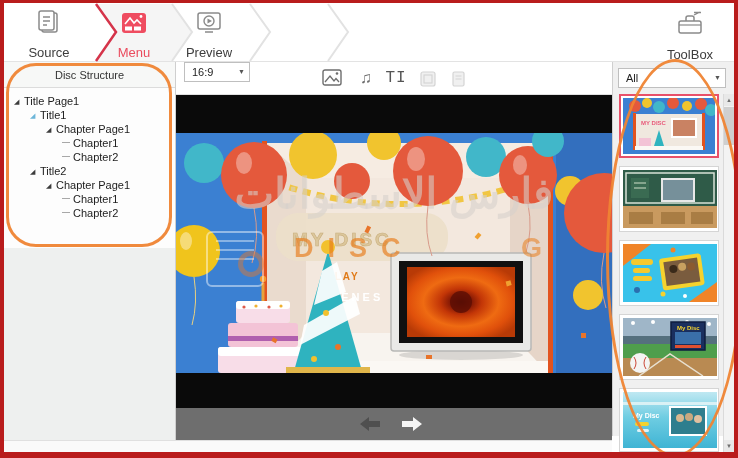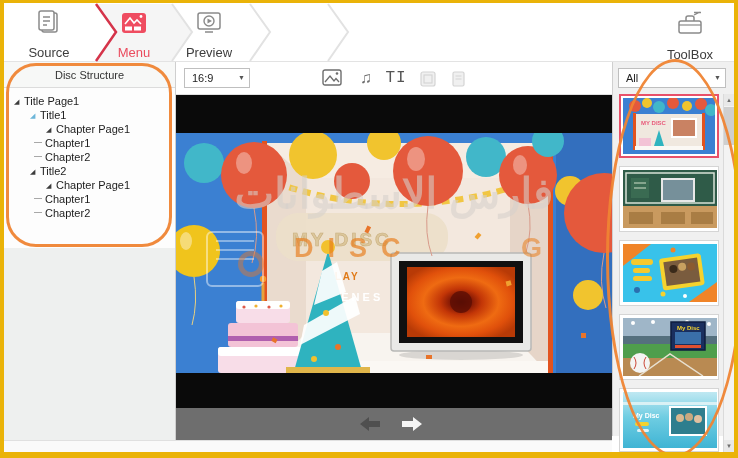--- a/index.html
+++ b/index.html
@@ -1,17 +1,17 @@
 <!DOCTYPE html>
 <html><head>
 <meta charset="utf-8">
 <style>
   * { box-sizing: border-box; margin:0; padding:0; }
   body { margin:0; font-family:"Liberation Sans", sans-serif; background:#000; width:738px; height:458px; overflow:hidden; }
-  #window { position:relative; width:738px; height:458px; background:#eab308; }
+  #window { position:relative; width:738px; height:458px; background:#b91c1c; }
   #app { position:absolute; left:4px; top:3px; width:730px; height:449px; background:#fff; overflow:hidden; }
 
   
   #topbar { position:absolute; left:0; top:0; width:730px; height:59px; background:#fff; border-bottom:1px solid #e3e3e3; }
   #chevrons { position:absolute; left:0; top:0; pointer-events:none; }
   .step { position:absolute; top:5px; width:80px; text-align:center; cursor:pointer; }
   .step .s-icon { display:inline-block; height:30px; }
   .step .s-label { display:block; font-size:13px; color:#3d3d3d; margin-top:3px; }
   .step.active .s-label { color:#ea4b5e; }
   #toolbox-btn { position:absolute; right:8px; top:5px; width:72px; text-align:center; cursor:pointer; }
@@ -20,30 +20,30 @@
   
   #left-panel { position:absolute; left:0; top:59px; width:172px; height:378px; background:#eef0ef; border-right:1px solid #cfcfcf; }
   #left-header { height:26px; line-height:26px; text-align:center; font-size:11px; color:#333; background:#f7f8f7; border-bottom:1px solid #dcdcdc; }
   #tree-box { position:absolute; left:0; top:26px; width:171px; height:160px; background:#fdfdfd; overflow:hidden; padding-top:6px; }
   .tree-row { height:14px; line-height:14px; font-size:11px; color:#1c1c1c; white-space:nowrap; cursor:pointer; }
   .tree-row .twisty { display:inline-block; width:10px; font-size:7px; color:#3c3c3c; vertical-align:1px; }
   .tree-row .twisty.lt { color:#6db6d9; }
   .tree-row.lvl0 { padding-left:10px; }
   .tree-row.lvl1 { padding-left:26px; }
   .tree-row.lvl2 { padding-left:42px; }
-  .tree-row.lvl3 { padding-left:30px; }
+  .tree-row.lvl3 { padding-left:58px; }
   .tree-row.leaf::before { content:""; display:inline-block; width:8px; height:1px; background:#a8a8a8; margin-right:3px; vertical-align:4px; }
   .tree-label.sel { color:#2b35c8; }
 
   
   #center { position:absolute; left:172px; top:59px; width:436px; height:378px; }
   #preview-toolbar { position:relative; height:33px; background:#fff; border-bottom:1px solid #e0e0e0; }
   .dropdown { position:absolute; height:20px; background:#fff; border:1px solid #bfbfbf; font-size:11px; color:#222; line-height:18px; padding:0 16px 0 7px; cursor:pointer; }
   .dropdown .caret { position:absolute; right:4px; top:0; font-size:7px; color:#555; line-height:18px; }
-  #aspect-dd { left:8px; top:6px; width:66px; }
+  #aspect-dd { left:8px; top:0; width:66px; }
   .tb-icon { position:absolute; top:5px; width:24px; height:22px; text-align:center; cursor:pointer; }
   .tb-icon.disabled { cursor:default; }
   #icon-music { font-size:16px; color:#6d6d6d; line-height:22px; }
   #icon-text { font-family:Liberation Mono, monospace; font-size:16px; color:#555; line-height:22px; letter-spacing:1px; }
 
   #letterbox-top { position:absolute; left:0; top:33px; width:436px; height:38px; background:#0a0a0a; }
   #scene-wrap { position:absolute; left:0; top:71px; width:436px; height:240px; overflow:hidden; }
   #letterbox-bottom { position:absolute; left:0; top:311px; width:436px; height:35px; background:#0a0a0a; }
   #nav-bar { position:absolute; left:0; top:346px; width:436px; height:32px; background:#6e6e6e; }
   .nav-arrow { position:absolute; top:7px; width:26px; height:18px; cursor:pointer; }

